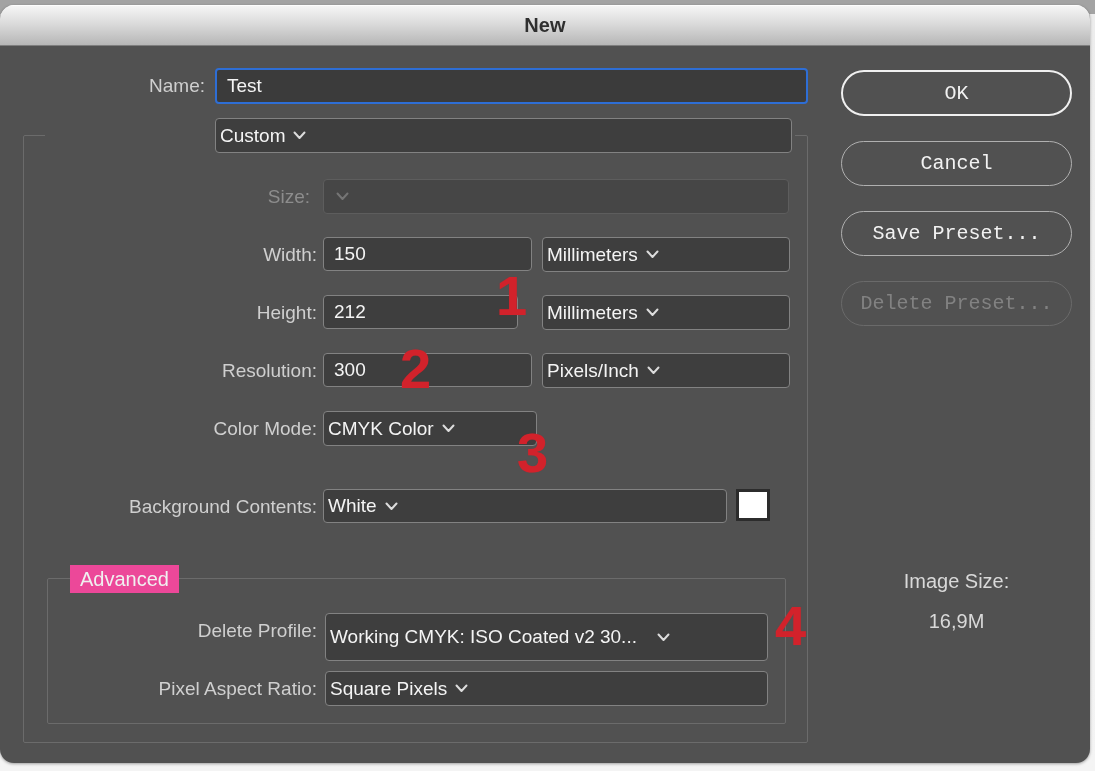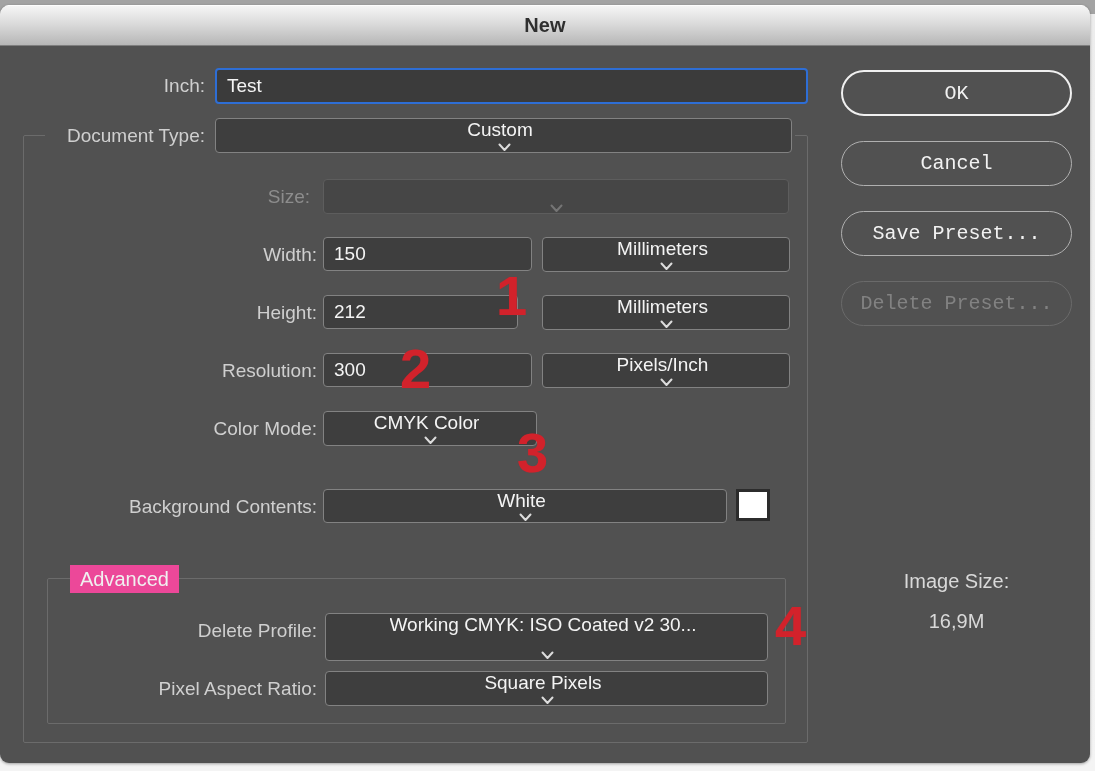--- a/index.html
+++ b/index.html
@@ -4,21 +4,21 @@
 <style>
   * { margin:0; padding:0; box-sizing:border-box; }
   html,body { width:1095px; height:771px; }
   body {
     font-family:"Liberation Sans", sans-serif;
     background:linear-gradient(180deg,#a3a3a3 0,#a3a3a3 14px,#ededed 14px,#f4f4f4 100%);
     position:relative; overflow:hidden;
   }
   #dialog {
     position:absolute; left:0; top:5px; width:1090px; height:758px;
-    background:#515151; border-radius:9px; overflow:hidden;
+    background:#515151; border-radius:14px; overflow:hidden;
     box-shadow:0 1px 3px rgba(0,0,0,.35);
   }
   #titlebar {
     position:absolute; left:0; top:0; width:100%; height:41px;
     background:linear-gradient(180deg,#f7f7f7 0%,#dcdcdc 45%,#b6b6b6 100%);
     box-shadow:inset 0 1px 0 #fdfdfd; border-bottom:1px solid #7e7e7e;
     display:flex; align-items:center; justify-content:center;
   }
   #title { font-size:20px; font-weight:600; color:#2f2f2f; letter-spacing:.2px; }
 
@@ -31,22 +31,22 @@
   input.field {
     position:absolute; background:#3e3e3e; border:1px solid #828282;
     border-radius:4px; color:#f4f4f4; font-size:19px; padding:0 10px;
     font-family:"Liberation Sans", sans-serif; outline:none;
   }
   input.field.focused { border:2px solid #2e6ed5; background:#3b3b3b; }
 
   .dropdown {
     position:absolute; background:#3e3e3e; border:1px solid #828282;
     border-radius:4px; color:#f4f4f4; font-size:19px;
-    display:flex; align-items:center; justify-content:space-between;
-    padding:0 11px 0 4px; cursor:default; white-space:nowrap; overflow:hidden;flex-direction:column;
+    display:flex; align-items:center; justify-content:flex-start;
+    padding:0 11px 0 4px; cursor:default; white-space:nowrap; overflow:hidden;
   }
   .dropdown .dd-text { overflow:hidden; text-overflow:ellipsis; }
   .dropdown.disabled { background:#464646; border-color:#5d5d5d; }
   .chev { flex:0 0 auto; margin-left:8px; display:block; }
 
   .fieldset { position:absolute; border:1px solid #6b6b6b; border-radius:2px; }
   .fs-mask { position:absolute; background:#515151; }
   .legend {
     position:absolute; background:#ec4899; padding:0 10px; color:#f0f0f0;
     font-size:20px; height:28px; line-height:28px; white-space:nowrap;
@@ -80,24 +80,23 @@
 <div id="dialog">
 
   <div id="titlebar">
     <div id="title">New</div>
   </div>
 
   <div class="fieldset" style="left:23px; top:130px; width:785px; height:608px;">
     <div class="fs-mask" style="left:21px; top:-2px; width:750px; height:4px;"></div>
   </div>
 
-  <div class="label" style="left:20px; top:63px; width:185px;">Inch:</div>
+  <div class="label" style="left:20px; top:63px; width:185px;">Name:</div>
   <input class="field focused" style="left: 215px; top: 63px; width: 593px; height: 36px;" value="Test">
 
-  <div class="label" style="left:20px; top:113px; width:185px;">Document Type:</div>
   <div class="dropdown" style="left:215px; top:113px; width:577px; height:35px;">
     <span class="dd-text">Custom</span>
     <svg class="chev" width="13" height="9" viewBox="0 0 13 9">
         <polyline points="1.5,1.5 6.5,7 11.5,1.5" fill="none" stroke="#dcdcdc" stroke-width="2" stroke-linecap="round" stroke-linejoin="round"></polyline>
       </svg>
   </div>
 
   <div class="label dim" style="left:150px; top:174px; width:160px;">Size:</div>
   <div class="dropdown disabled" style="left:323px; top:174px; width:466px; height:35px;">
     <span class="dd-text"></span>

